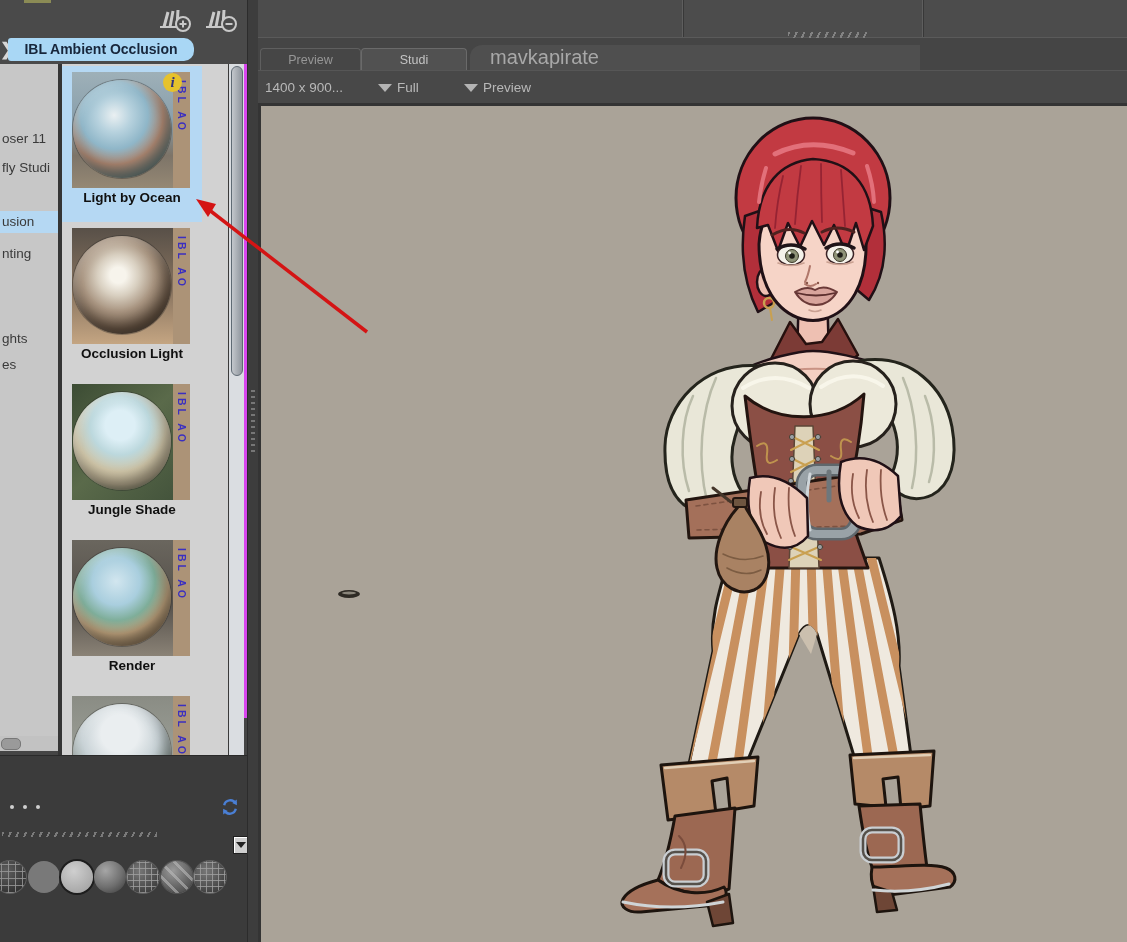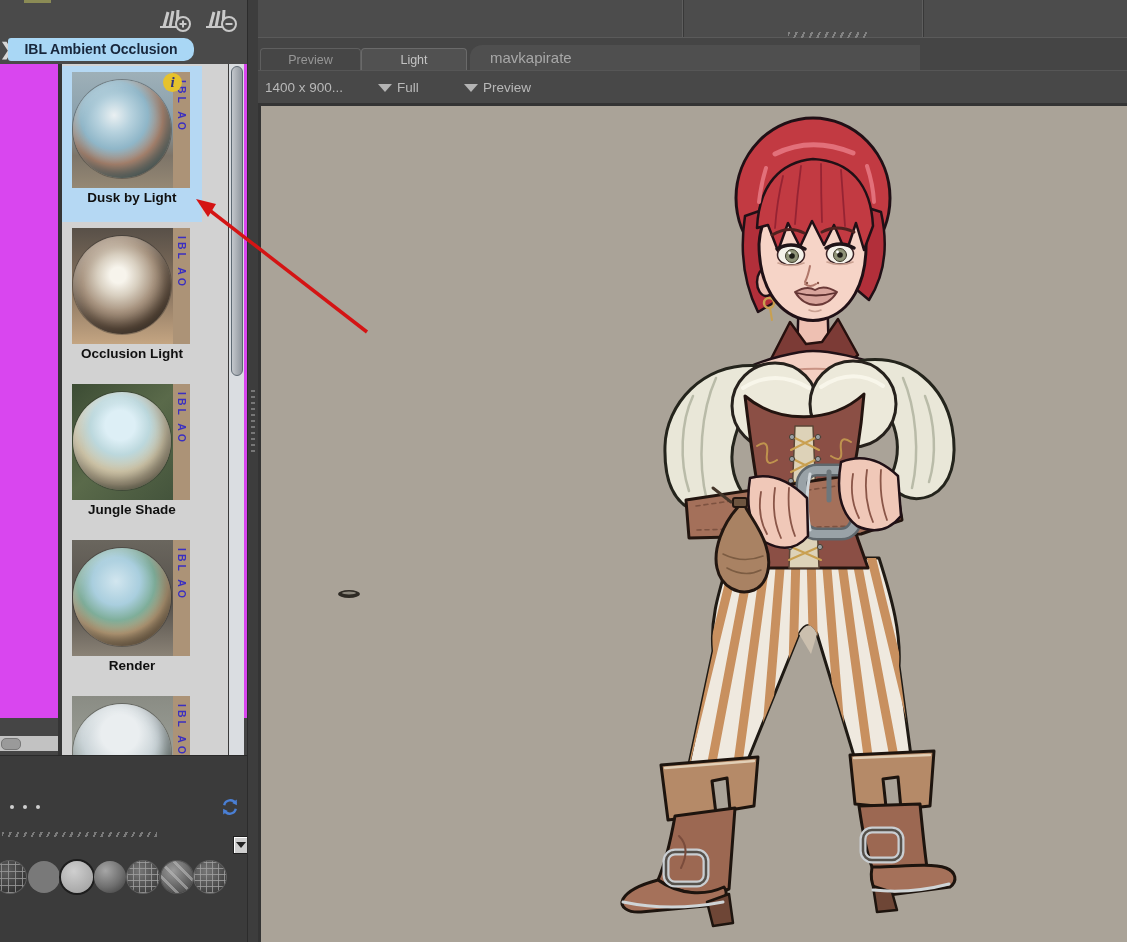--- a/index.html
+++ b/index.html
@@ -100,21 +100,21 @@
   #top-strip{position:absolute;left:0;top:0;width:869px;height:37px;background:#4c4c4c;border-bottom:1px solid #5a5a5a;}
   .tdiv{position:absolute;top:0;width:1px;height:37px;background:#5e5e5e;box-shadow:1px 0 0 #383838;}
   #strip-grip{position:absolute;left:530px;top:32px;width:82px;height:6px;
     background:repeating-linear-gradient(115deg,#828282 0 2px,transparent 2px 7px);}
   #tab-bar{position:absolute;left:0;top:38px;width:869px;height:32px;background:#454545;}
   .tab{position:absolute;top:10px;height:22px;line-height:22px;text-align:center;
     font-size:12.5px;border:1px solid #5f5f5f;border-bottom:none;border-radius:4px 4px 0 0;
     background:#464646;color:#969696;cursor:pointer;}
   .tab.active{background:#515151;color:#c4c4c4;border-color:#6a6a6a;}
   #doc-bar{position:absolute;left:212px;top:7px;width:450px;height:25px;background:#4f4f4f;
-    border-radius:12px 0 0 0;color:#a8a8a8;font-size:15px;line-height:25px;padding-left:20px;box-sizing:border-box;}
+    border-radius:12px 0 0 0;color:#a8a8a8;font-size:20px;line-height:25px;padding-left:20px;box-sizing:border-box;}
   #render-toolbar{position:absolute;left:0;top:70px;width:869px;height:33px;background:#484848;
     border-top:1px solid #565656;color:#b8b8b8;font-size:13.5px;}
   .tb-item{position:absolute;top:0;height:33px;display:flex;align-items:center;gap:5px;cursor:pointer;}
   .dd-tri{width:0;height:0;border-left:7px solid transparent;border-right:7px solid transparent;
     border-top:8px solid #b4b4b4;}
   #tb-res{left:7px;} #tb-full{left:120px;} #tb-preview{left:206px;}
 
   
   #viewport{position:absolute;left:0;top:103px;width:869px;height:839px;background:#aaa398;
     border-top:3px solid #343434;border-left:3px solid #343434;box-sizing:border-box;}
@@ -154,38 +154,46 @@
         <path d="M23.5 19 H30.5" stroke="#c9c9c9" stroke-width="2"></path>
       </svg>
     </div>
   </div>
 
   <div id="breadcrumb-row">
     <span id="crumb-chevron">❯</span>
     <div id="crumb-pill">IBL Ambient Occlusion</div>
   </div>
 
+  <div id="tree">
+    <div class="tree-item" style="top:64px">oser 11</div>
+    <div class="tree-item" style="top:93px">fly Studi</div>
+    <div class="tree-item sel" style="top:147px">usion</div>
+    <div class="tree-item" style="top:179px">nting</div>
+    <div class="tree-item" style="top:264px">ghts</div>
+    <div class="tree-item" style="top:290px">es</div>
+  </div>
   <div id="tree-hscroll">
     <div id="tree-hthumb"></div>
   </div>
   <div id="tree-divider"></div>
 
   <div id="thumbs">
 
     <div class="thumb-item sel" style="top:2px">
       <div class="thumb-img">
         <div class="photo ph-dusk">
             <div class="ball bl-dusk"></div>
           </div>
         <div class="strip">
             <span class="badge">IBL AO</span>
           </div>
         <div class="info-dot">i</div>
       </div>
-      <div class="thumb-label">Dusk by Light</div>
+      <div class="thumb-label">Light by Ocean</div>
     </div>
 
     <div class="thumb-item" style="top:158px">
       <div class="thumb-img">
         <div class="photo ph-interior">
             <div class="ball bl-interior"></div>
           </div>
         <div class="strip">
             <span class="badge">IBL AO</span>
           </div>
@@ -267,21 +275,21 @@
 
 <div id="main">
   <div id="top-strip">
     <div class="tdiv" style="left:424px"></div>
     <div class="tdiv" style="left:664px"></div>
     <div id="strip-grip"></div>
   </div>
 
   <div id="tab-bar">
     <div class="tab" style="left:2px;width:99px">Preview</div>
-    <div class="tab active" style="left:103px;width:104px">Light</div>
+    <div class="tab active" style="left:103px;width:104px">Studi</div>
     <div id="doc-bar">mavkapirate</div>
   </div>
 
   <div id="render-toolbar">
     <div class="tb-item" id="tb-res">
       <span>1400 x 900...</span>
     </div>
     <div class="tb-item" id="tb-full">
       <span class="dd-tri"></span>
       <span>Full</span>

